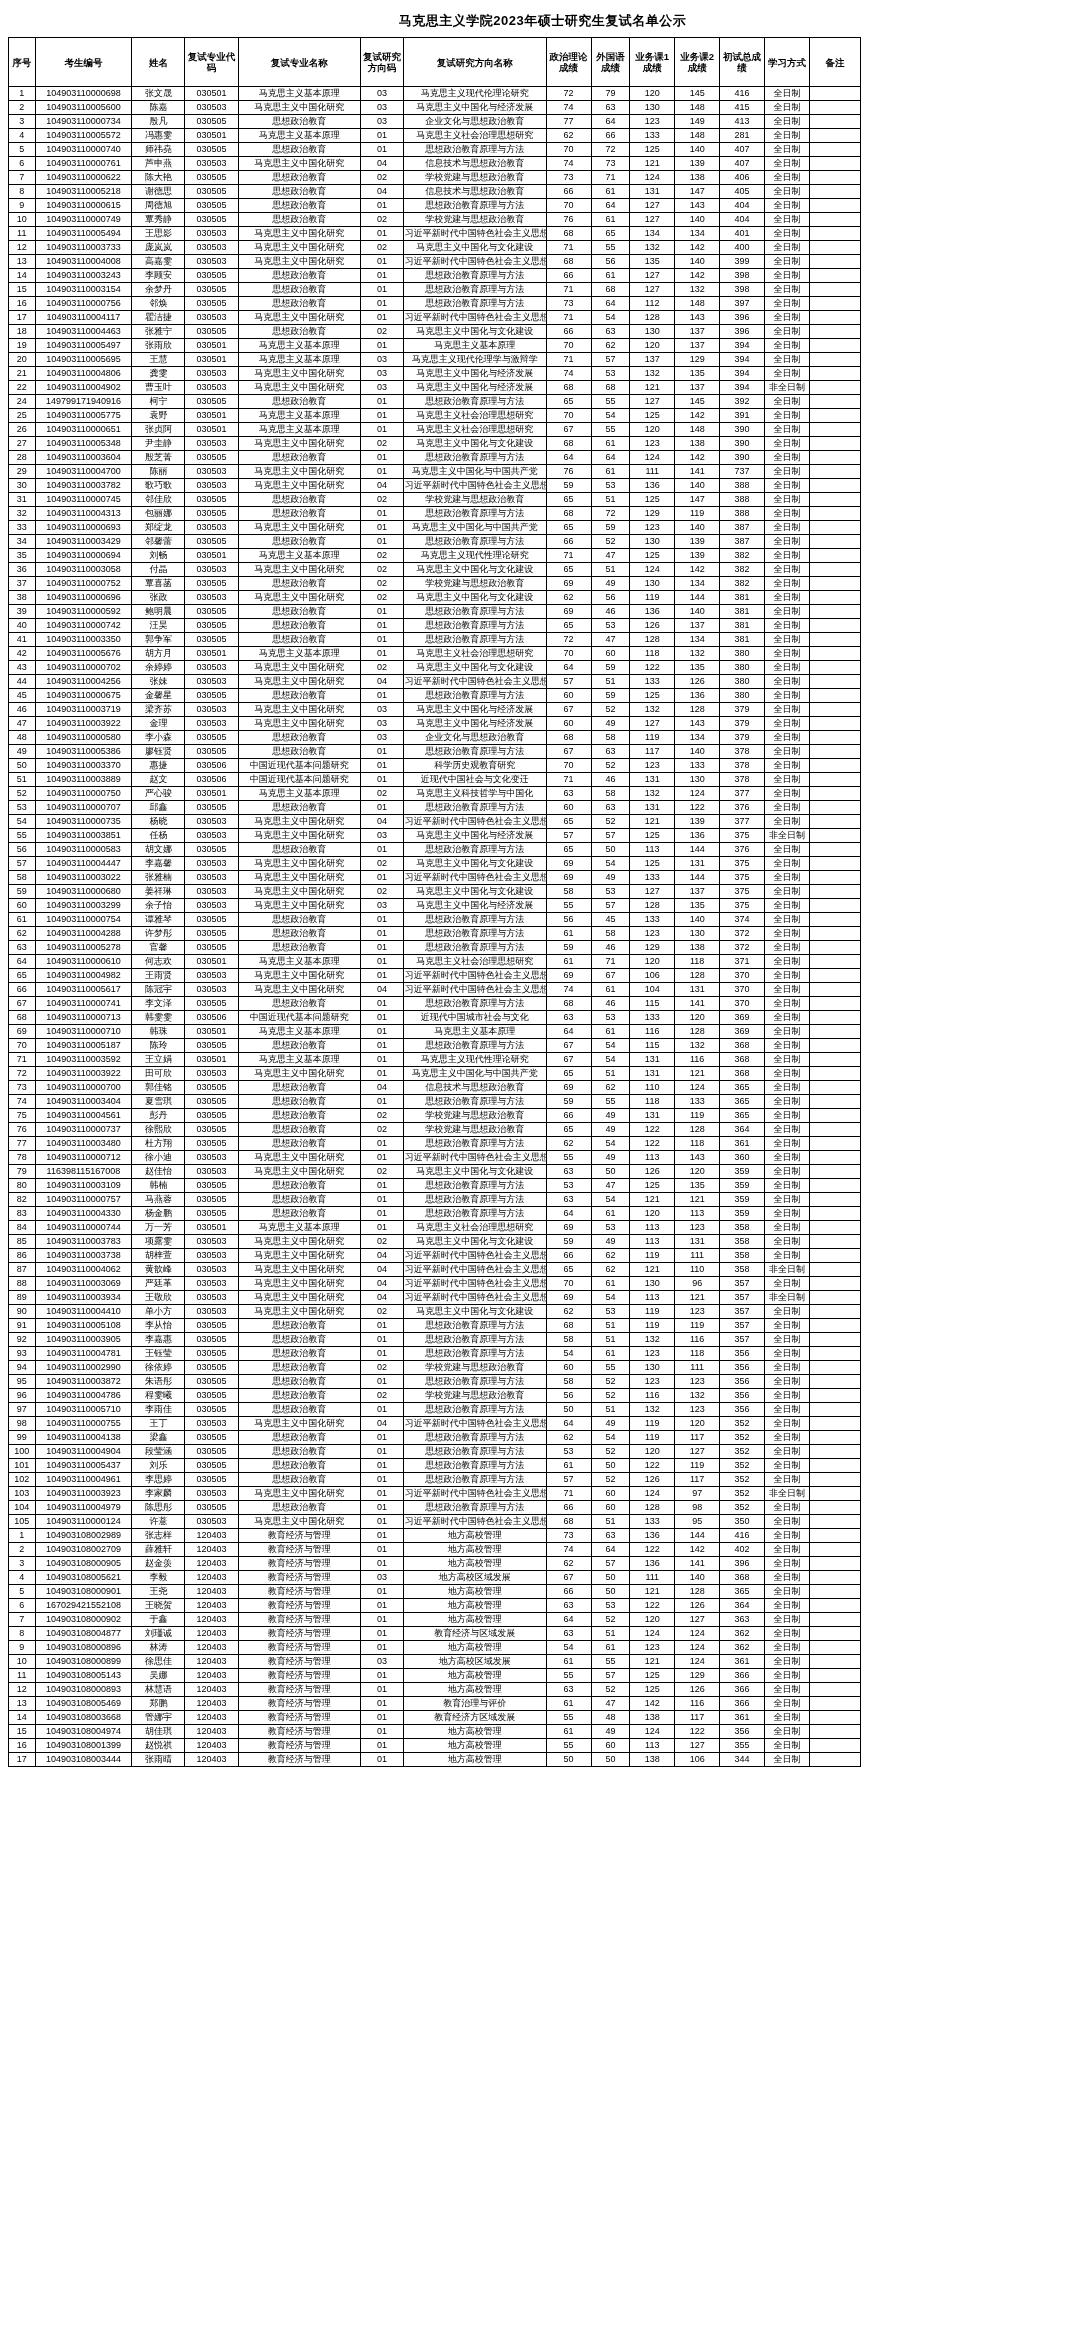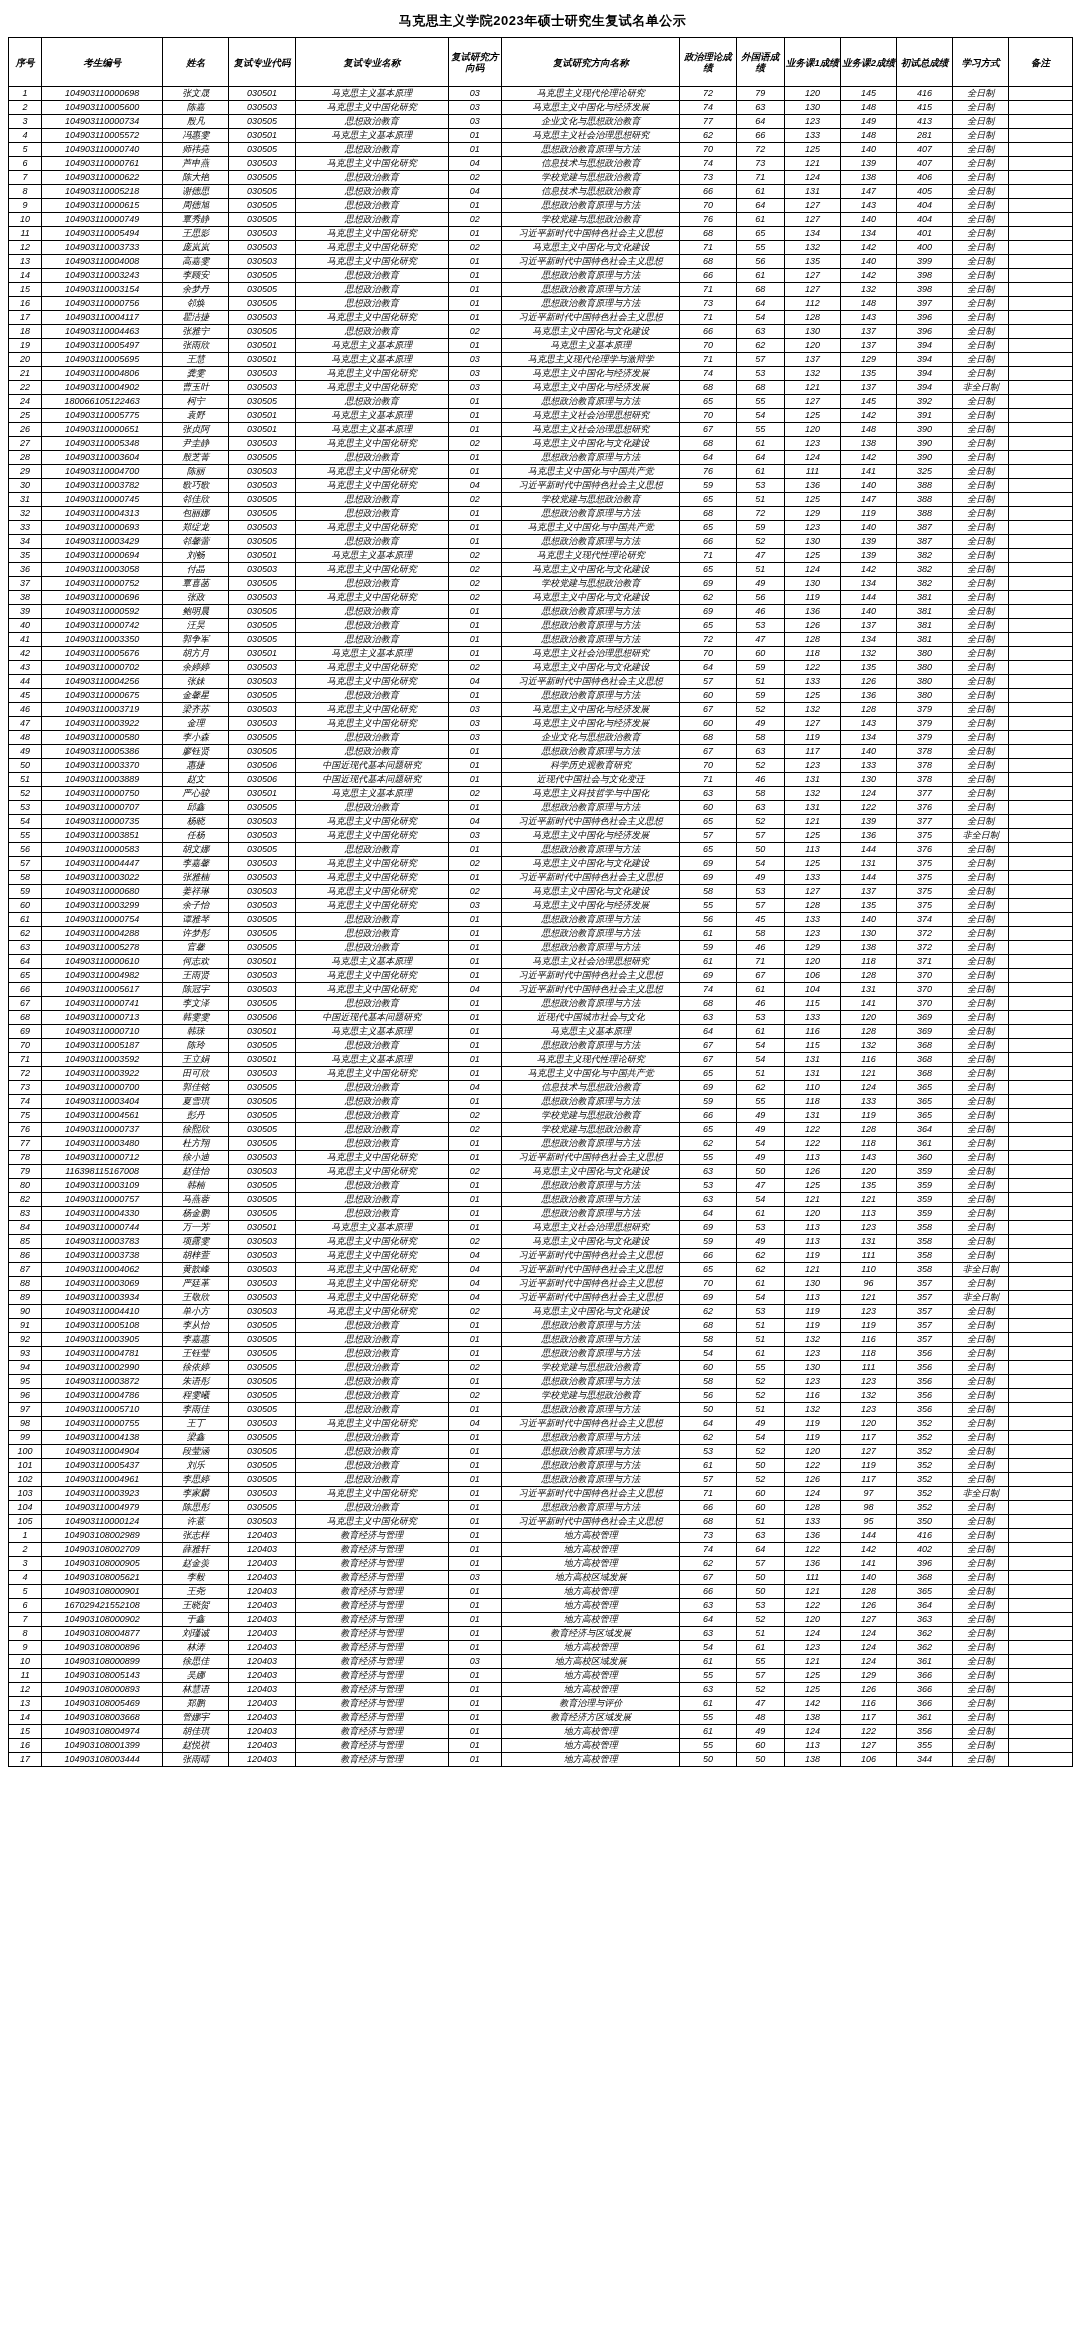--- a/index.html
+++ b/index.html
@@ -17,24 +17,23 @@
   }
   .doc-title{
     text-align:center;
     font-size:13px;
     font-weight:bold;
     letter-spacing:0.5px;
     padding:6px 0 7px 0;
   }
   table.grid{
     border-collapse:collapse;
-    width:1065px;
+    width:853px;
     table-layout:fixed;
     font-size:9px;
-    font-style:italic;
   }
   table.grid th, table.grid td{
     border:1px solid #000;
     padding:0 1px;
     height:13px;
     line-height:11px;
     overflow:hidden;
     white-space:nowrap;
     text-align:center;
     vertical-align:middle;
@@ -454,21 +453,21 @@
           <td>68</td>
           <td>68</td>
           <td>121</td>
           <td>137</td>
           <td>394</td>
           <td>非全日制</td>
           <td></td>
         </tr>
         <tr>
           <td>24</td>
-          <td>180066105122463</td>
+          <td>149799171940916</td>
           <td>柯宁</td>
           <td>030505</td>
           <td class="left">思想政治教育</td>
           <td>01</td>
           <td class="left">思想政治教育原理与方法</td>
           <td>65</td>
           <td>55</td>
           <td>127</td>
           <td>145</td>
           <td>392</td>
@@ -544,21 +543,21 @@
           <td>104903110004700</td>
           <td>陈丽</td>
           <td>030503</td>
           <td class="left">马克思主义中国化研究</td>
           <td>01</td>
           <td class="left">马克思主义中国化与中国共产党</td>
           <td>76</td>
           <td>61</td>
           <td>111</td>
           <td>141</td>
-          <td>325</td>
+          <td>737</td>
           <td>全日制</td>
           <td></td>
         </tr>
         <tr>
           <td>30</td>
           <td>104903110003782</td>
           <td>歌巧歌</td>
           <td>030503</td>
           <td class="left">马克思主义中国化研究</td>
           <td>04</td>

